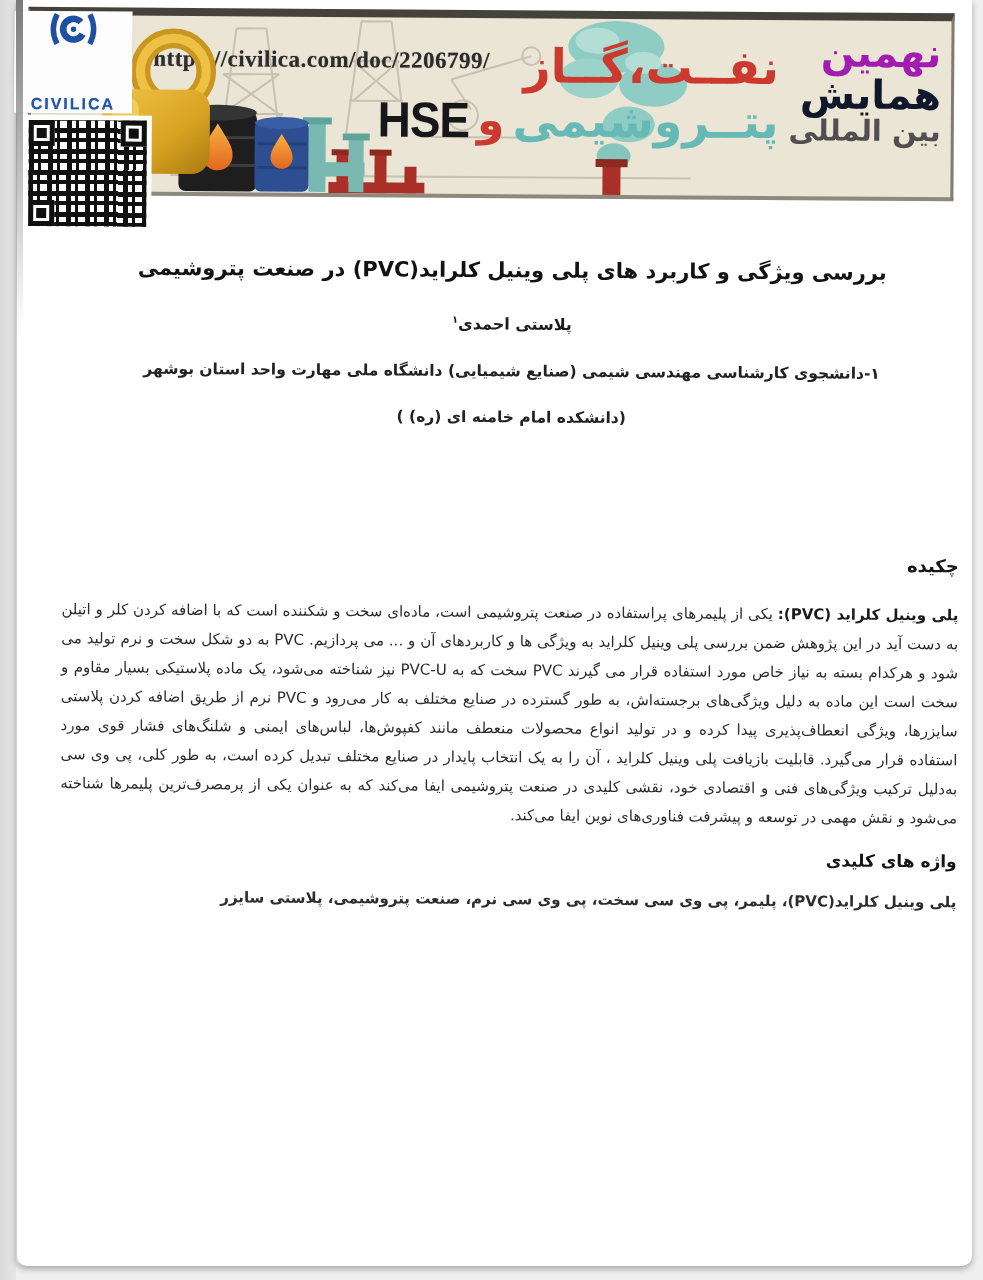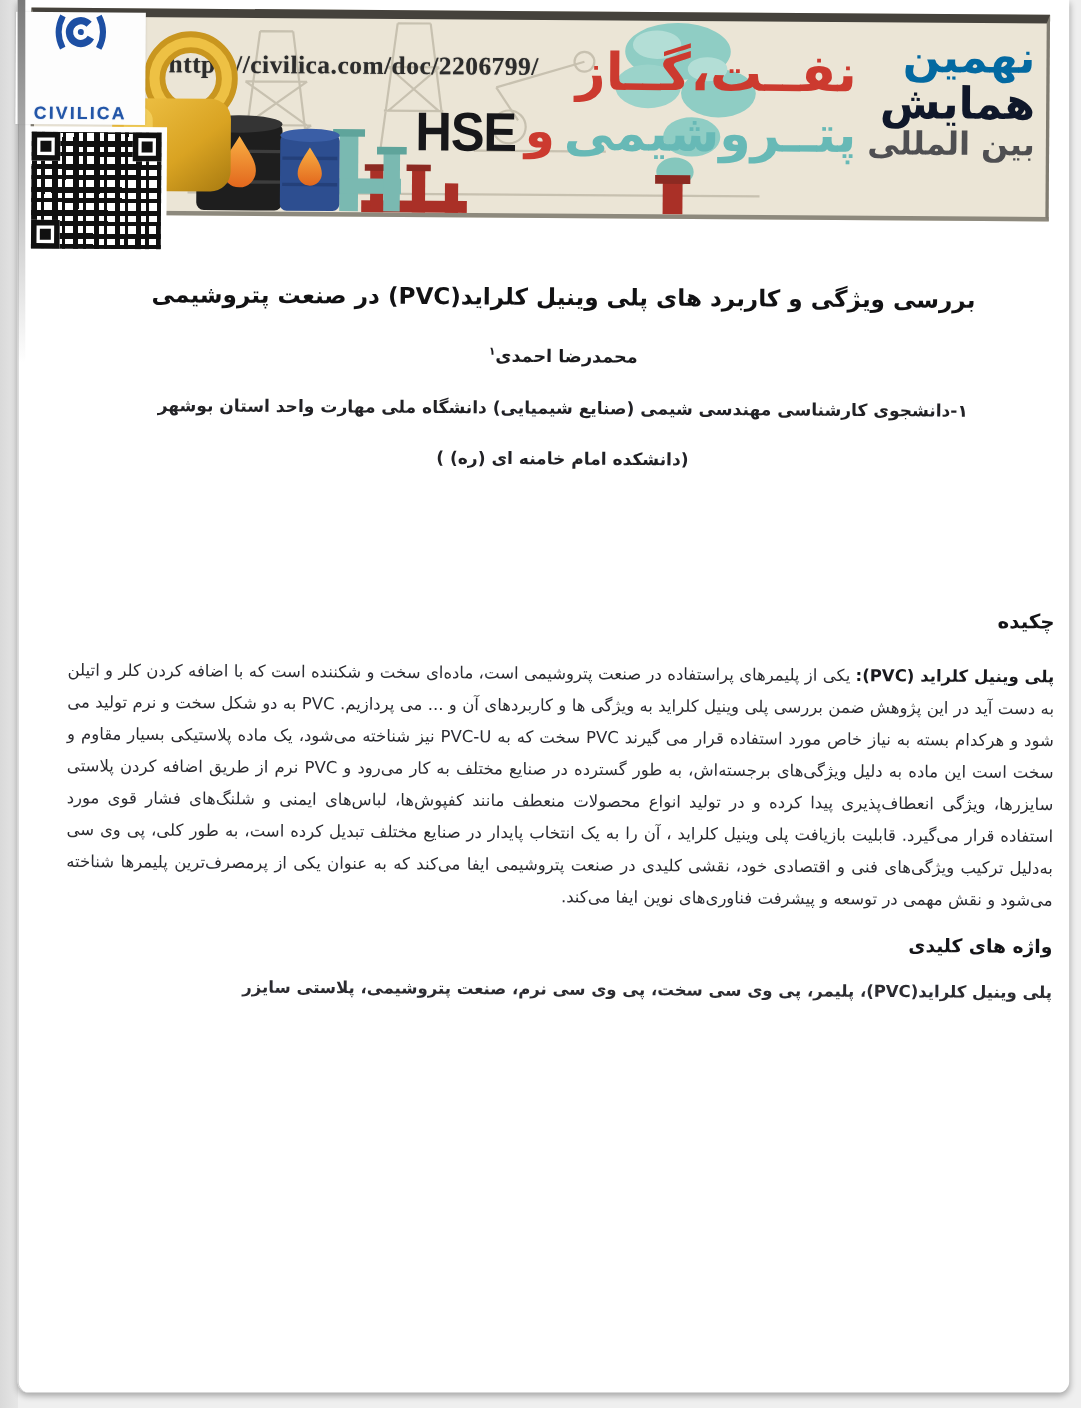--- a/index.html
+++ b/index.html
@@ -34,21 +34,21 @@
     position:absolute;left:122px;top:30px;z-index:3;
     font-family:"Liberation Serif","DejaVu Serif",serif;
     font-size:23px;font-weight:700;color:#2c2c2c;letter-spacing:.5px;
     text-shadow:0 0 1px rgba(40,40,40,.55);
   }
   .conf{
     position:absolute;right:10px;top:12px;z-index:3;
     display:flex;direction:rtl;align-items:flex-start;gap:10px;
   }
   .conf-col{text-align:right;line-height:1.04;font-weight:800;}
-  .conf-ordinal{font-size:40px;color:#0369a1;}
+  .conf-ordinal{font-size:40px;color:#a21caf;}
   .conf-event{font-size:40px;color:#0f172a;}
   .conf-intl{font-size:29px;color:#4f4f52;letter-spacing:-.5px;}
   .conf-main{text-align:right;padding-top:12px;}
   .conf-row1{font-size:47px;font-weight:900;color:#cc3a2f;line-height:1;}
   .conf-row2{display:flex;direction:rtl;align-items:center;gap:8px;margin-top:8px;line-height:1;}
   .conf-petro{font-size:46px;font-weight:900;color:#67b9b6;}
   .conf-and{font-size:44px;font-weight:900;color:#cc3a2f;}
   .conf-hse{
     font-family:"Liberation Sans",sans-serif;font-size:46px;font-weight:900;
     color:#17171a;letter-spacing:-1px;transform:scaleY(1.08);
@@ -226,21 +226,21 @@
           <div class="finder tl"></div>
           <div class="finder tr"></div>
           <div class="finder bl"></div>
         </div>
       </div>
 
       <div class="content">
         <div class="p-title">بررسی ویژگی و کاربرد های پلی وینیل کلراید(PVC) در صنعت پتروشیمی</div>
 
         <div class="p-author">
-          <span>محمدرضا احمدی</span><sup>۱</sup>
+          <span>پلاستی احمدی</span><sup>۱</sup>
         </div>
 
         <div class="p-affil1">۱-دانشجوی کارشناسی مهندسی شیمی (صنایع شیمیایی) دانشگاه ملی مهارت واحد استان بوشهر</div>
         <div class="p-affil2">(دانشکده امام خامنه ای (ره) )</div>
 
         <div class="abs-head">چکیده</div>
 
         <div class="abs-body">
           <b>پلی وینیل کلراید (PVC):</b>
           <span>یکی از پلیمرهای پراستفاده در صنعت پتروشیمی است، ماده‌ای سخت و شکننده است که با اضافه کردن کلر و اتیلن به دست آید در این پژوهش ضمن بررسی پلی وینیل کلراید به ویژگی ها و کاربردهای آن و ... می پردازیم. PVC به دو شکل سخت و نرم تولید می شود و هرکدام بسته به نیاز خاص مورد استفاده قرار می گیرند PVC سخت که به PVC-U نیز شناخته می‌شود، یک ماده پلاستیکی بسیار مقاوم و سخت است این ماده به دلیل ویژگی‌های برجسته‌اش، به طور گسترده در صنایع مختلف به کار می‌رود و PVC نرم از طریق اضافه کردن پلاستی سایزرها، ویژگی انعطاف‌پذیری پیدا کرده و در تولید انواع محصولات منعطف مانند کفپوش‌ها، لباس‌های ایمنی و شلنگ‌های فشار قوی مورد استفاده قرار می‌گیرد. قابلیت بازیافت پلی وینیل کلراید ، آن را به یک انتخاب پایدار در صنایع مختلف تبدیل کرده است، به طور کلی، پی وی سی به‌دلیل ترکیب ویژگی‌های فنی و اقتصادی خود، نقشی کلیدی در صنعت پتروشیمی ایفا می‌کند که به عنوان یکی از پرمصرف‌ترین پلیمرها شناخته می‌شود و نقش مهمی در توسعه و پیشرفت فناوری‌های نوین ایفا می‌کند.</span>

